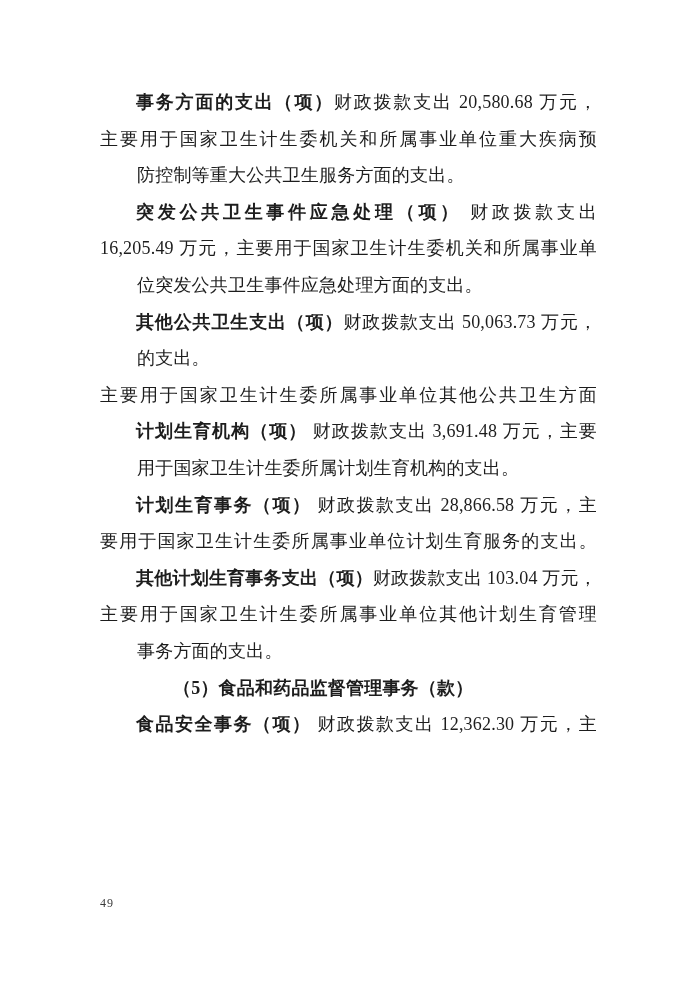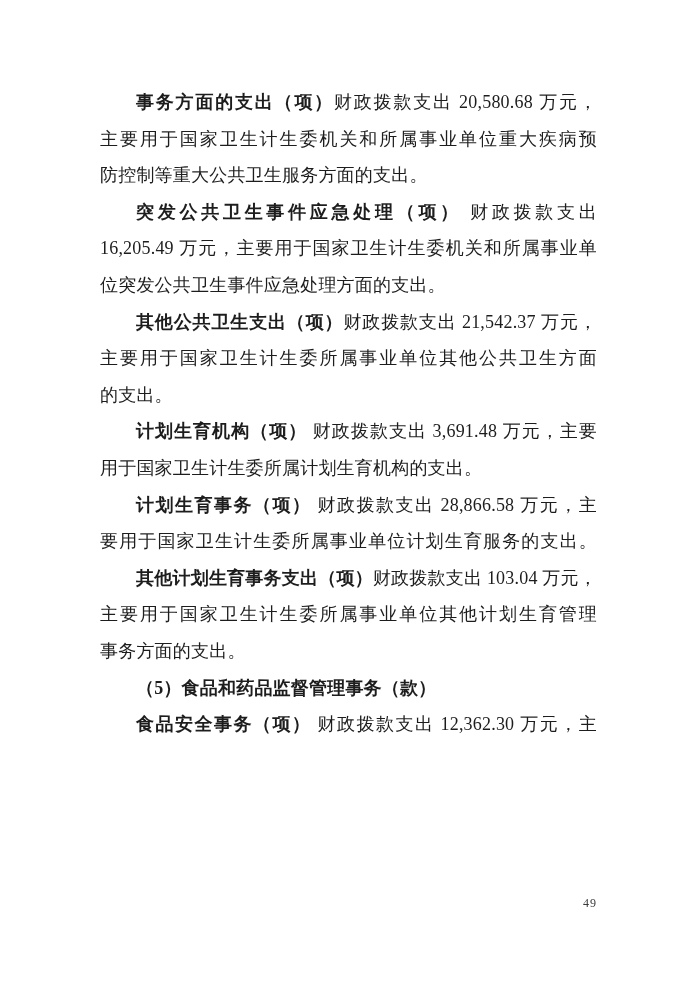--- a/index.html
+++ b/index.html
@@ -20,29 +20,29 @@
     font-size: 18px;
     letter-spacing: 0.2px;
   }
   .ln {
     height: 36.6px;
     line-height: 36.6px;
     text-align: justify;
     text-align-last: justify;
     overflow: hidden;
   }
-  .ln.end { text-align-last: left; }
+  .ln.end { text-align-last: left; margin-left: 37px; }
   .ln.first { text-indent: 2em; }
   .ln b { font-weight: bold; }
   .pageno {
     position: absolute;
     top: 896px;
     left: 100px;
     width: 497px;
-    text-align: right;
+    text-align: left;
     font-size: 12px;
     letter-spacing: 1px;
     color: #3a3a3a;
   }
 </style>
 </head>
 <body>
 
 <div class="content">
 
@@ -52,23 +52,23 @@
     <div class="ln end"><span>防控制等重大公共卫生服务方面的支出。</span></div>
   </div>
 
   <div>
     <div class="ln first"><b>突发公共卫生事件应急处理（项）</b><span> 财政拨款支出</span></div>
     <div class="ln"><span>16,205.49 万元，主要用于国家卫生计生委机关和所属事业单</span></div>
     <div class="ln end"><span>位突发公共卫生事件应急处理方面的支出。</span></div>
   </div>
 
   <div>
-    <div class="ln first"><b>其他公共卫生支出（项）</b><span>财政拨款支出 21,542.37 万元，</span></div>
+    <div class="ln first"><b>其他公共卫生支出（项）</b><span>财政拨款支出 50,063.73 万元，</span></div>
+    <div class="ln end"><span>的支出。</span></div>
     <div class="ln"><span>主要用于国家卫生计生委所属事业单位其他公共卫生方面</span></div>
-    <div class="ln end"><span>的支出。</span></div>
   </div>
 
 
   <div>
     <div class="ln first"><b>计划生育机构（项）</b><span> 财政拨款支出 3,691.48 万元，主要</span></div>
     <div class="ln end"><span>用于国家卫生计生委所属计划生育机构的支出。</span></div>
   </div>
 
   <div>
     <div class="ln first"><b>计划生育事务（项）</b><span> 财政拨款支出 28,866.58 万元，主</span></div>

